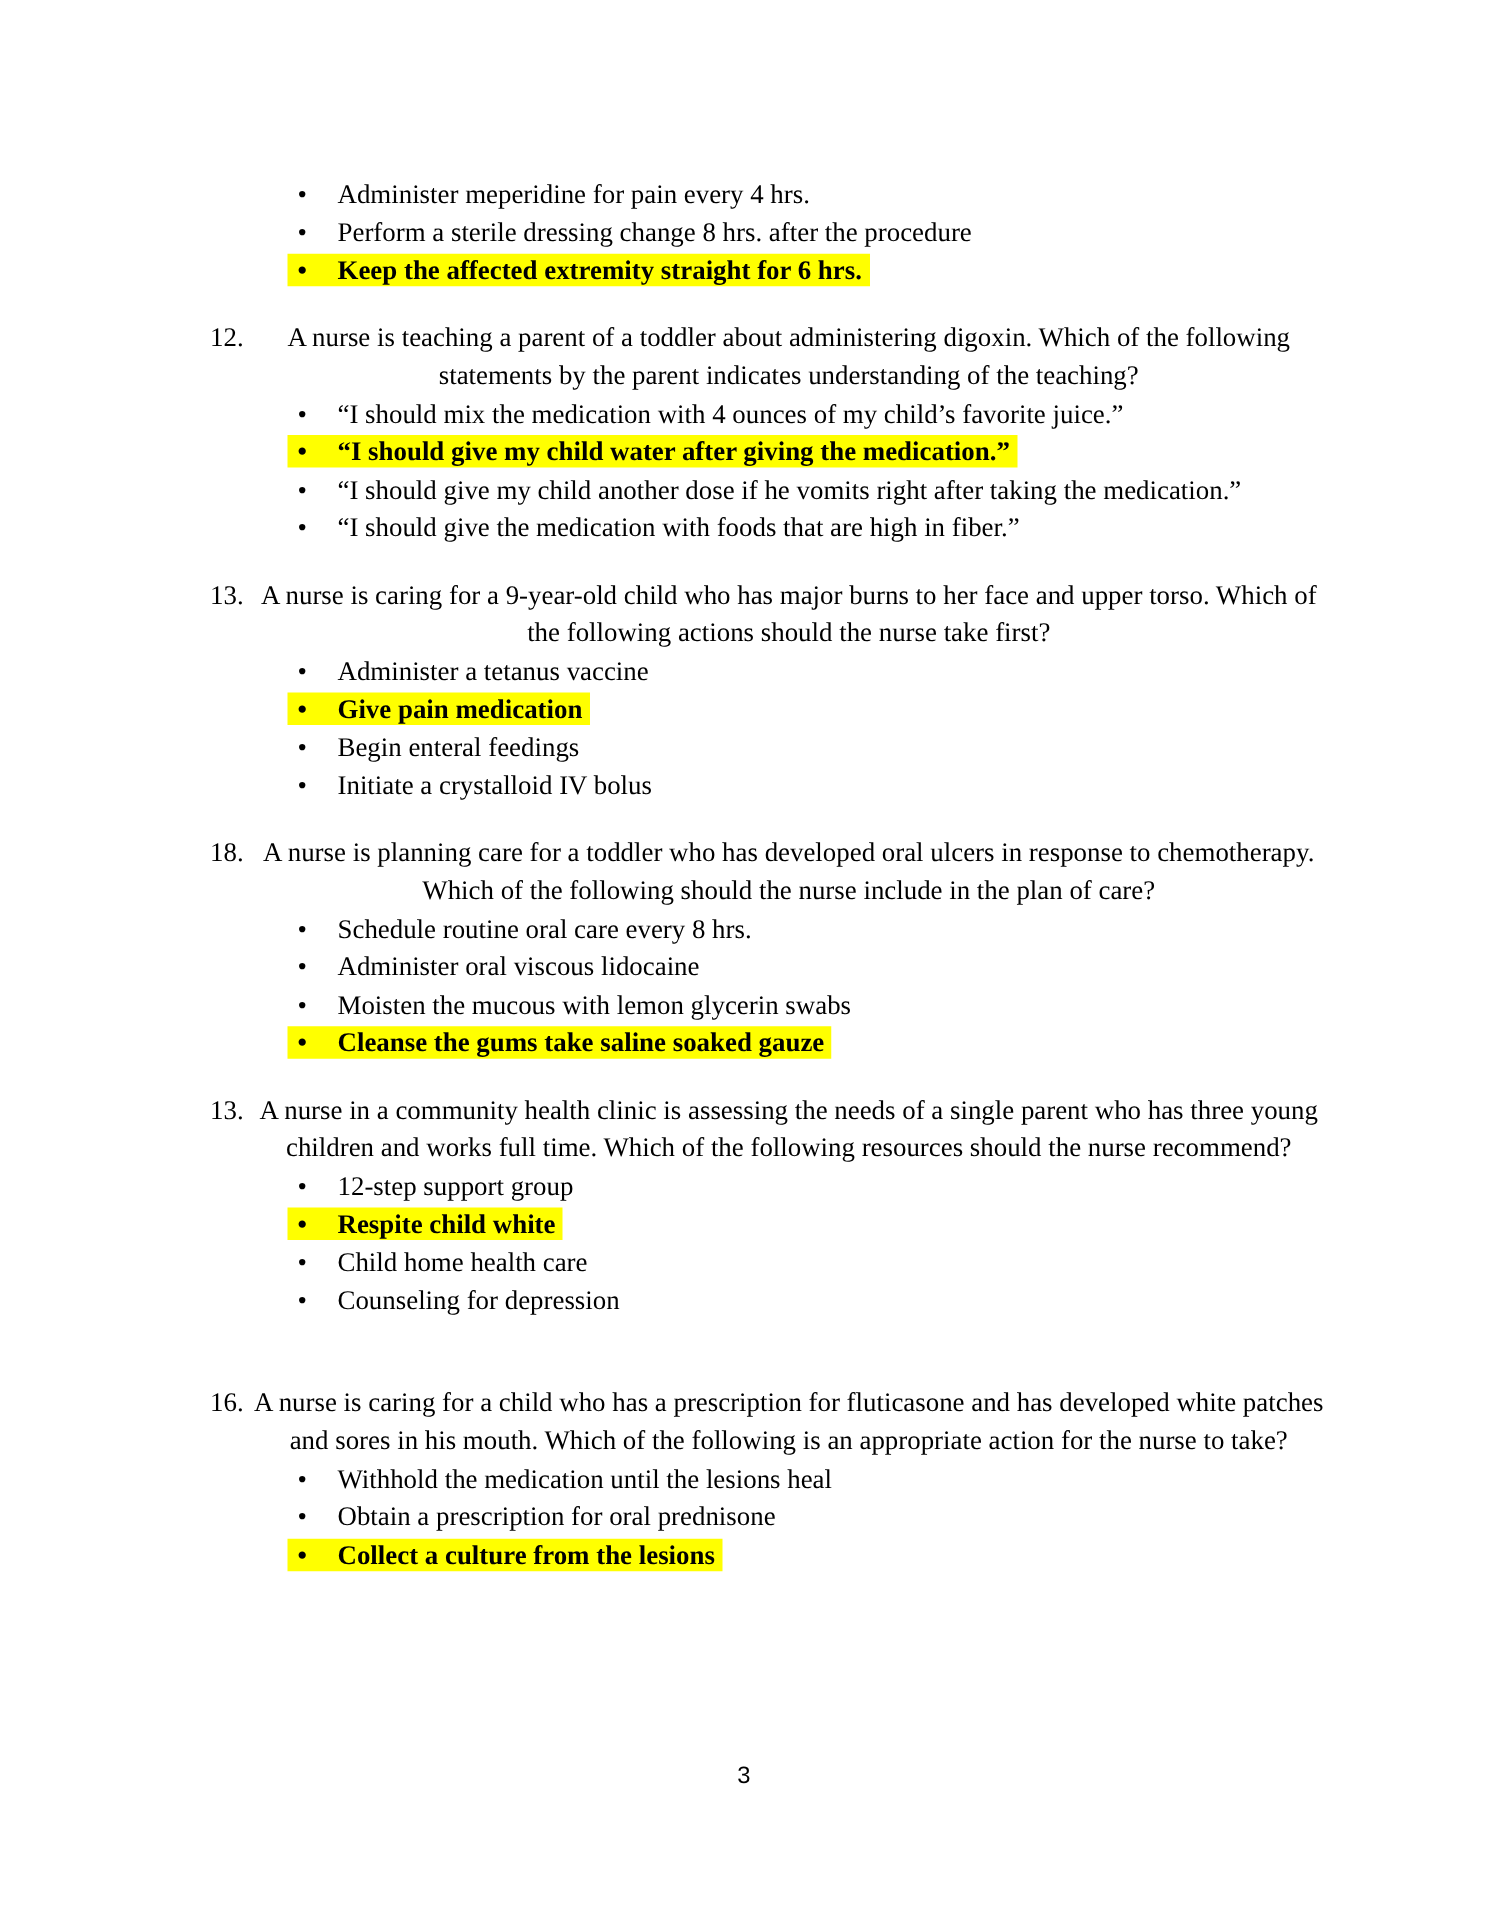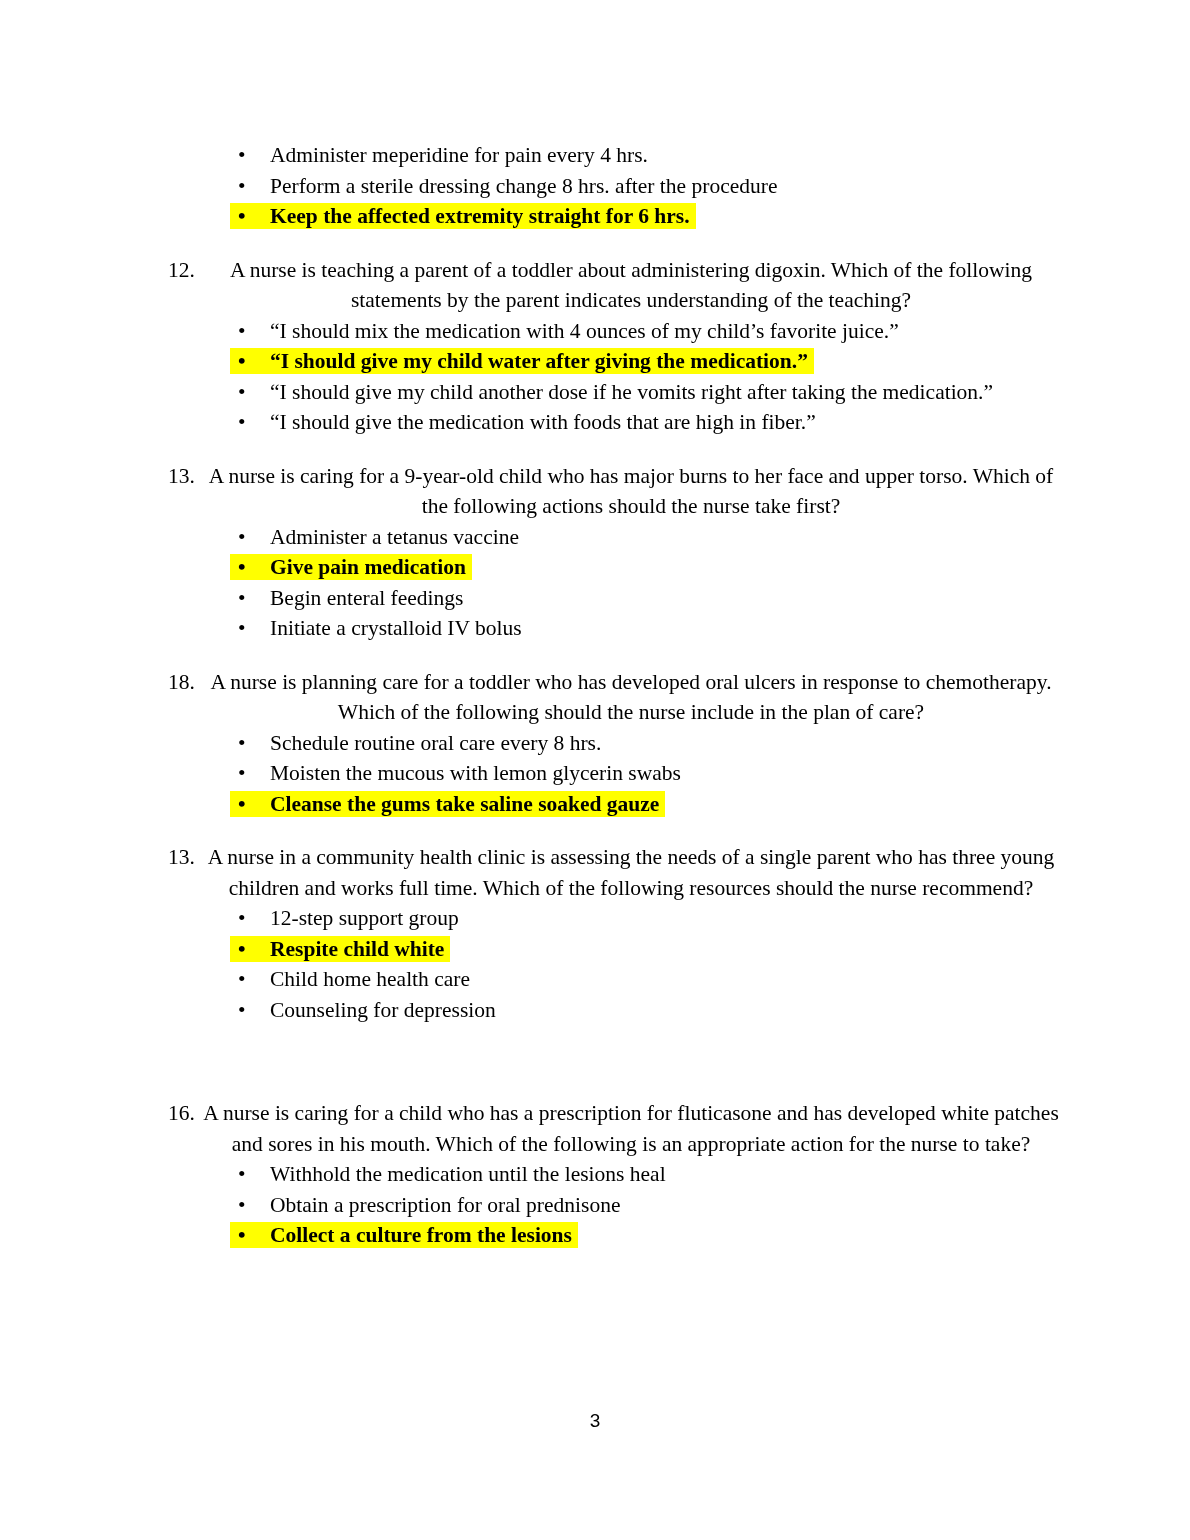--- a/index.html
+++ b/index.html
@@ -21,21 +21,21 @@
   .content {
     position: absolute;
     top: 140px;
     left: 168px;
     width: 892px;
   }
   .block {
     margin: 0 0 23px 0;
   }
   .block.extra-space {
-    margin-top: 73px;
+    margin-top: 51px;
   }
   .question-text {
     position: relative;
     padding-left: 34px;
     text-align: center;
   }
   .question-number {
     position: absolute;
     left: 0;
     top: 0;
@@ -83,20 +83,21 @@
       <div class="block">
         <div class="question-text"><span class="question-number">13.</span><span>A nurse is caring for a 9-year-old child who has major burns to her face and upper torso. Which of the following actions should the nurse take first?</span></div>
         <div class="option"><span class="opt-hl"><span class="bullet">•</span><span>Administer a tetanus vaccine</span></span></div>
         <div class="option"><span class="opt-hl highlighted"><span class="bullet">•</span><span>Give pain medication</span></span></div>
         <div class="option"><span class="opt-hl"><span class="bullet">•</span><span>Begin enteral feedings</span></span></div>
         <div class="option"><span class="opt-hl"><span class="bullet">•</span><span>Initiate a crystalloid IV bolus</span></span></div>
       </div>
       <div class="block">
         <div class="question-text"><span class="question-number">18.</span><span>A nurse is planning care for a toddler who has developed oral ulcers in response to chemotherapy. Which of the following should the nurse include in the plan of care?</span></div>
         <div class="option"><span class="opt-hl"><span class="bullet">•</span><span>Schedule routine oral care every 8 hrs.</span></span></div>
+        <div class="option"><span class="opt-hl"><span class="bullet">•</span><span>Administer oral viscous lidocaine</span></span></div>
         <div class="option"><span class="opt-hl"><span class="bullet">•</span><span>Moisten the mucous with lemon glycerin swabs</span></span></div>
         <div class="option"><span class="opt-hl highlighted"><span class="bullet">•</span><span>Cleanse the gums take saline soaked gauze</span></span></div>
       </div>
       <div class="block">
         <div class="question-text"><span class="question-number">13.</span><span>A nurse in a community health clinic is assessing the needs of a single parent who has three young children and works full time. Which of the following resources should the nurse recommend?</span></div>
         <div class="option"><span class="opt-hl"><span class="bullet">•</span><span>12-step support group</span></span></div>
         <div class="option"><span class="opt-hl highlighted"><span class="bullet">•</span><span>Respite child white</span></span></div>
         <div class="option"><span class="opt-hl"><span class="bullet">•</span><span>Child home health care</span></span></div>
         <div class="option"><span class="opt-hl"><span class="bullet">•</span><span>Counseling for depression</span></span></div>
       </div>

